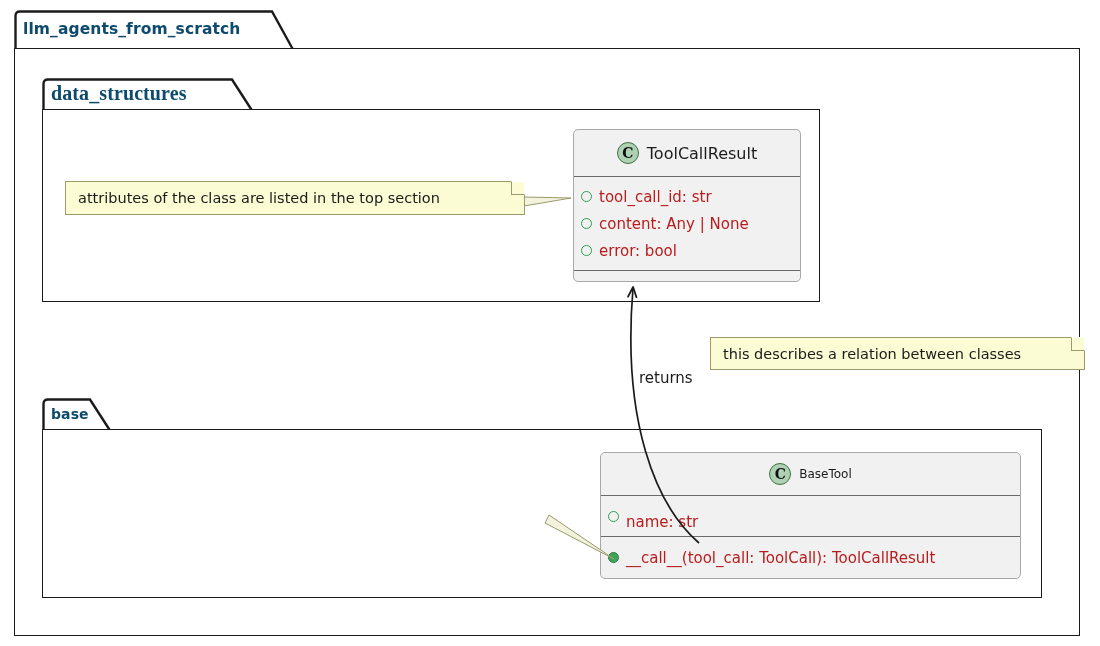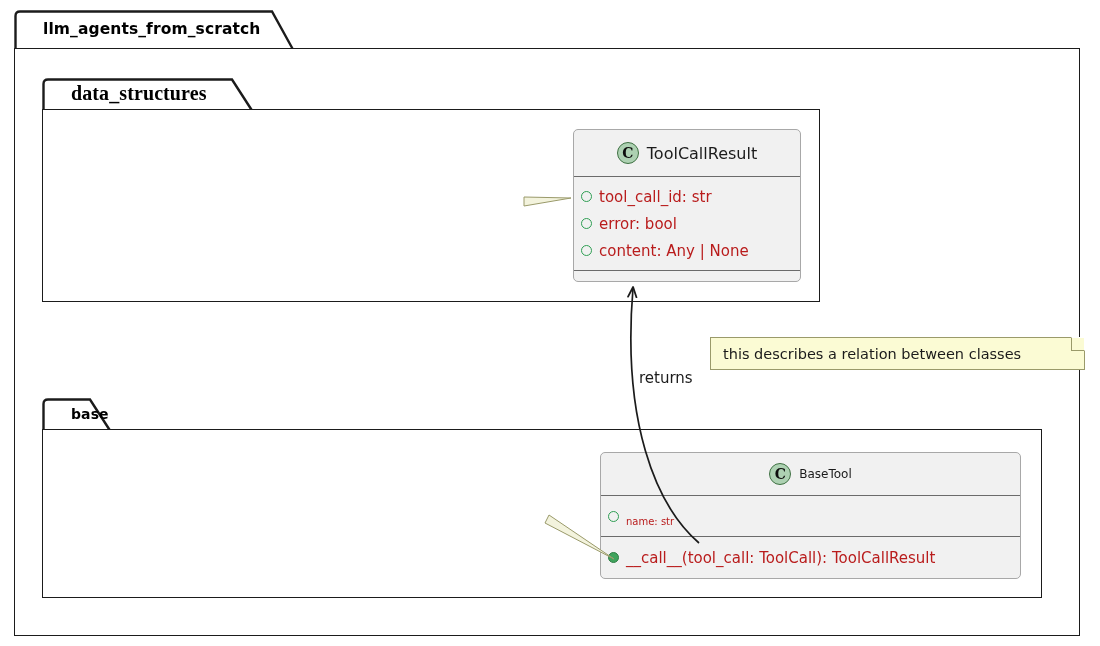--- a/index.html
+++ b/index.html
@@ -38,23 +38,22 @@
     box-sizing: border-box;
     background: #ffffff;
   }
   .pkg-tab-label {
     position: absolute;
     left: 9px;
     top: 50%;
     transform: translateY(-52%);
     white-space: nowrap;
     font-weight: bold;
-    color: #000000;
+    color: #0c4a6e;
     letter-spacing: .1px;
-    margin-left: 20px;
   }
   
   .cls {
     position: absolute;
     box-sizing: border-box;
     background: #f1f1f1;
     border: 1.3px solid #a8a8a8;
     border-radius: 5px;
     overflow: hidden;
   }
@@ -205,41 +204,41 @@
       <span class="cls-title-text" style="font-size:16px;">ToolCallResult</span>
     </div>
     <div class="sep"></div>
     <div class="compartment" style="padding-top:6px; padding-bottom:6px;">
       <div class="member" style="height:27px;">
         <span class="bullet attr"></span>
         <span style="font-size:15px;">tool_call_id: str</span>
       </div>
       <div class="member" style="height:27px;">
         <span class="bullet attr"></span>
+        <span style="font-size:15px;">content: Any | None</span>
+      </div>
+      <div class="member" style="height:27px;">
+        <span class="bullet attr"></span>
         <span style="font-size:15px;">error: bool</span>
-      </div>
-      <div class="member" style="height:27px;">
-        <span class="bullet attr"></span>
-        <span style="font-size:15px;">content: Any | None</span>
       </div>
     </div>
     <div class="sep"></div>
     <div class="compartment" style="height:12px;"></div>
   </div>
 
   <div class="cls" style="left:600px; top:452px; width:421px; height:127px;">
     <div class="cls-title" style="height:42px;">
       <span class="cicon">C</span>
       <span class="cls-title-text" style="font-size:12px;">BaseTool</span>
     </div>
     <div class="sep"></div>
     <div class="compartment">
       <div class="member" style="height:40px;">
         <span class="bullet attr"></span>
-        <span style="font-size:10px;margin-top:11px;">name: str</span>
+        <span style="font-size:15px;margin-top:11px;">name: str</span>
       </div>
     </div>
     <div class="sep"></div>
     <div class="compartment">
       <div class="member" style="height:41px;">
         <span class="bullet method"></span>
         <span style="font-size:15px;">__call__(tool_call: ToolCall): ToolCallResult</span>
       </div>
     </div>
   </div>
@@ -251,20 +250,25 @@
       </marker>
     </defs>
 
     <path d="M699 543 C 655 505, 622 420, 633 288" fill="none" stroke="#1b1b1b" stroke-width="1.7" marker-end="url(#openArrow)"></path>
 
     <path d="M524 197 L571 198 L524 206 Z" fill="#f3f3dd" stroke="#9a9a6a" stroke-width="1"></path>
 
     <path d="M549 515 L614 559 L545 523 Z" fill="#f3f3dd" stroke="#9a9a6a" stroke-width="1"></path>
   </svg>
 
+  <div class="note" style="left:65px; top:181px; width:460px; height:34px;">
+    <span class="note-text" style="font-size:14.5px;">attributes of the class are listed in the top section</span>
+    <span class="note-fold-mask"></span>
+    <span class="note-fold"></span>
+  </div>
 
 
   <div class="edge-label" style="left:639px; top:341px; font-size:15px;margin-top:28px;">
     <span>returns</span>
   </div>
 
   <div class="note" style="left:710px; top:337px; width:375px; height:33px;">
     <span class="note-text" style="font-size:14.5px;">this describes a relation between classes</span>
     <span class="note-fold-mask"></span>
     <span class="note-fold"></span>

